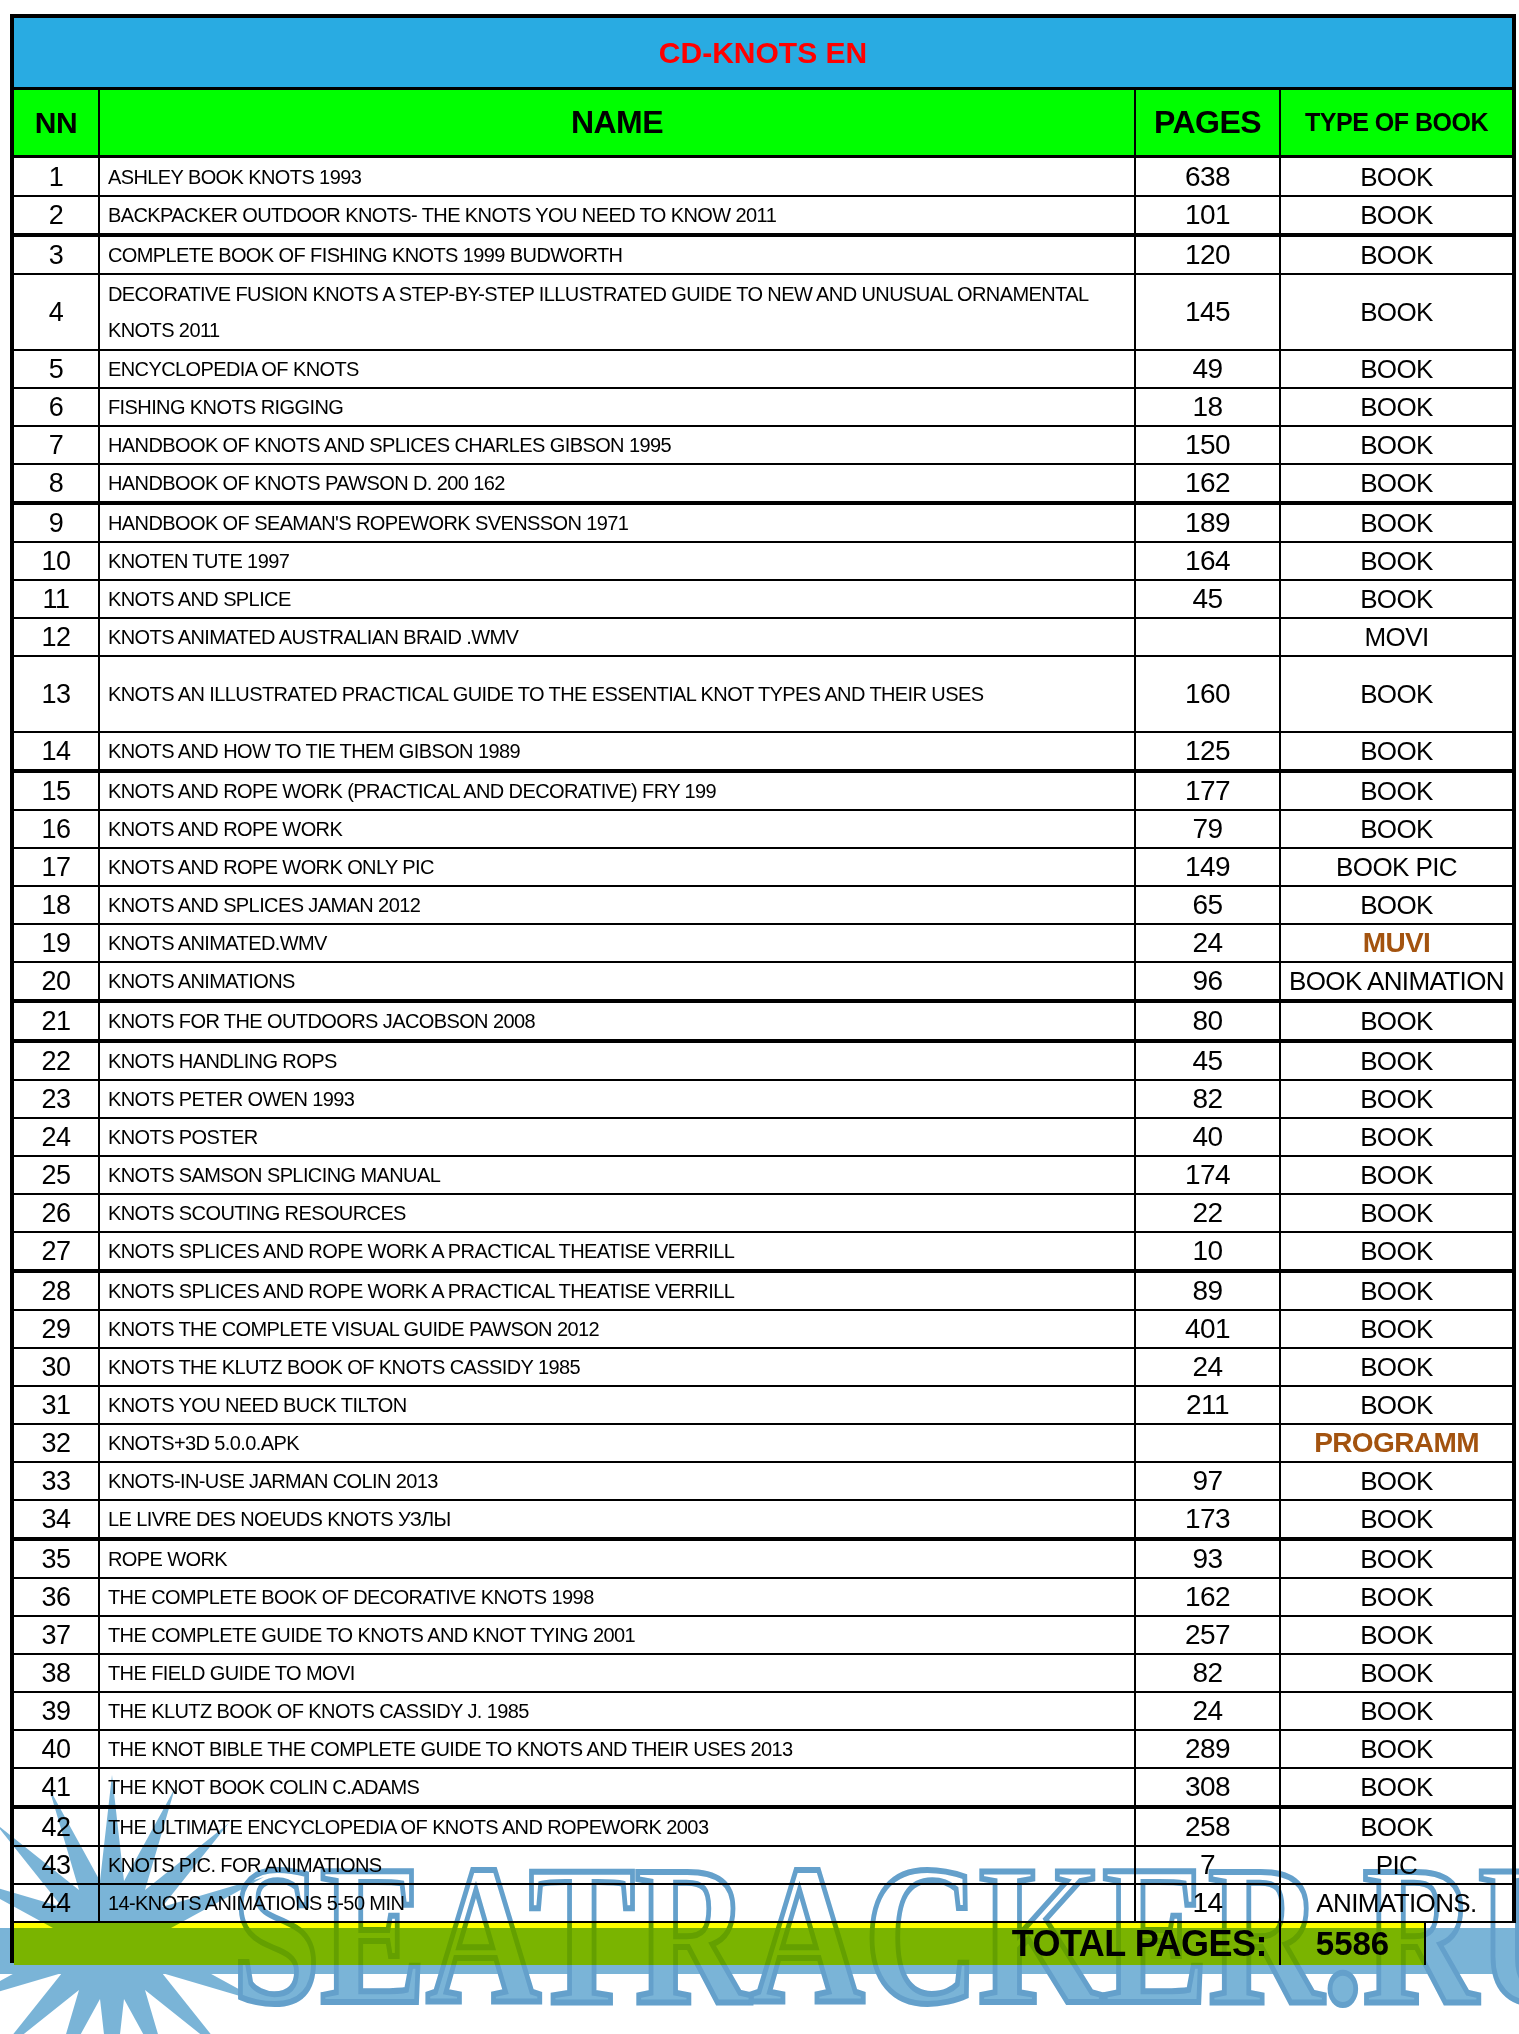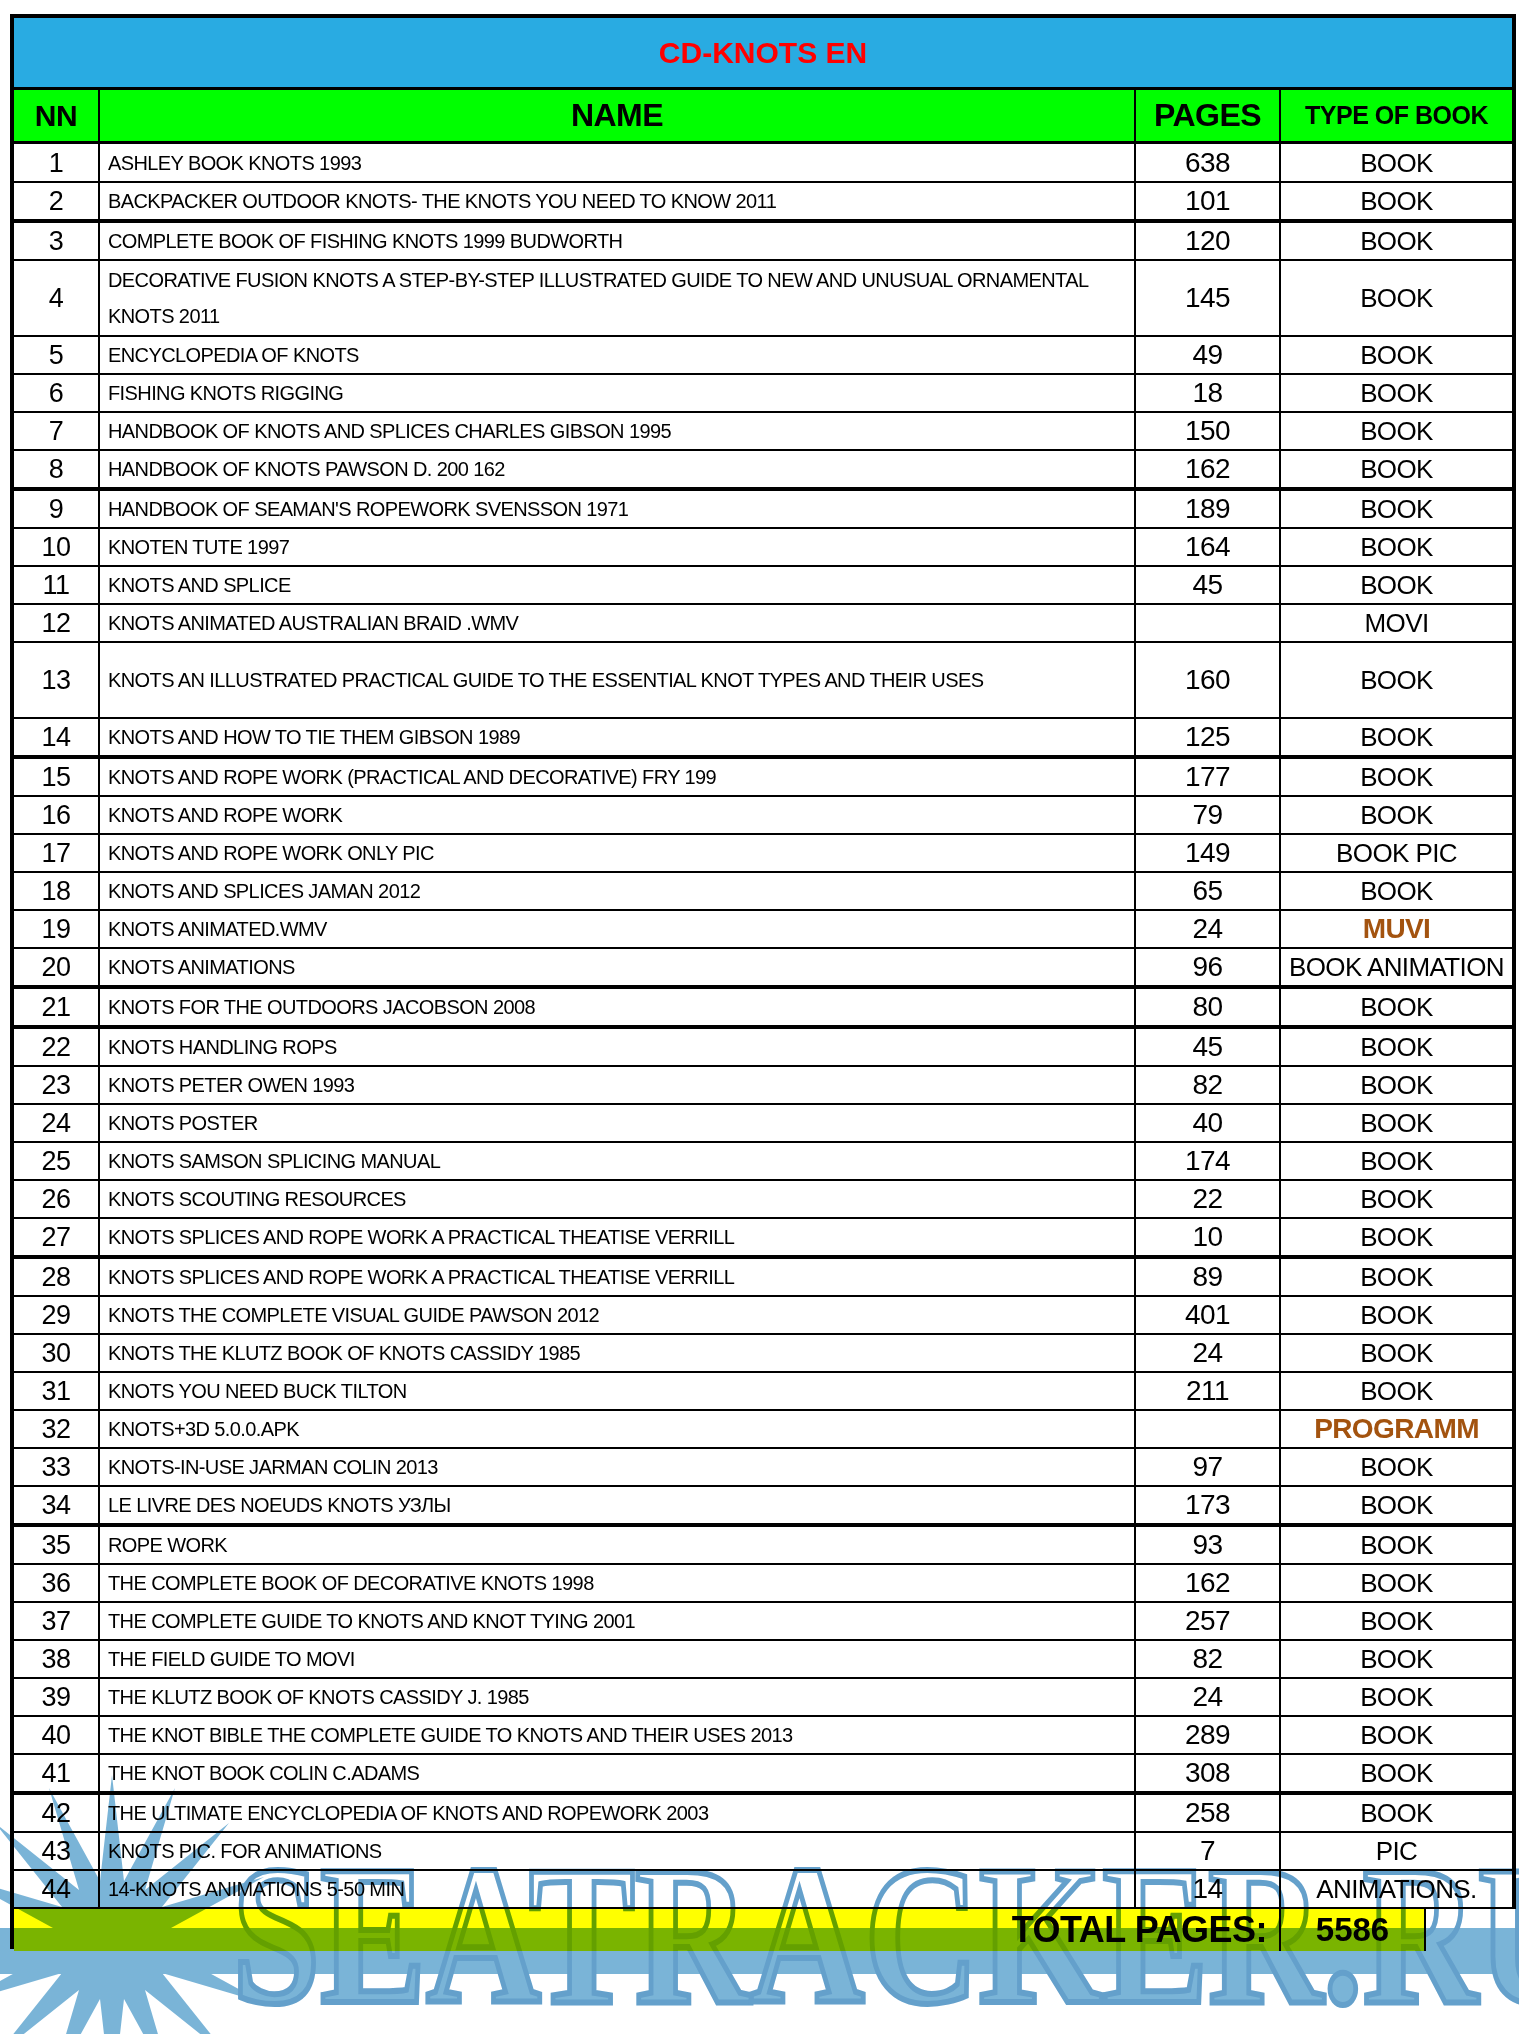--- a/index.html
+++ b/index.html
@@ -15,21 +15,21 @@
   .title-bar{
     height:72px;display:flex;align-items:center;justify-content:center;
     border-bottom:3px solid #000;box-sizing:border-box;
   }
   .title-bar span{
     font-size:30px;font-weight:bold;letter-spacing:0px;
     font-stretch:condensed;
   }
   .hdr{
     display:grid;grid-template-columns:84px 1036px 145px 233px;
-    height:54px;border-bottom:3px solid #000;box-sizing:border-box;
+    height:68px;border-bottom:3px solid #000;box-sizing:border-box;
     font-weight:bold;
   }
   .hdr > div{
     display:flex;align-items:center;justify-content:center;
     border-left:2px solid #000;box-sizing:border-box;
     font-stretch:condensed;letter-spacing:-0.5px;
   }
   .hdr > div:first-child{border-left:none;}
   .hdr .h-nn{font-size:30px;}
   .hdr .h-name{font-size:32px;}

